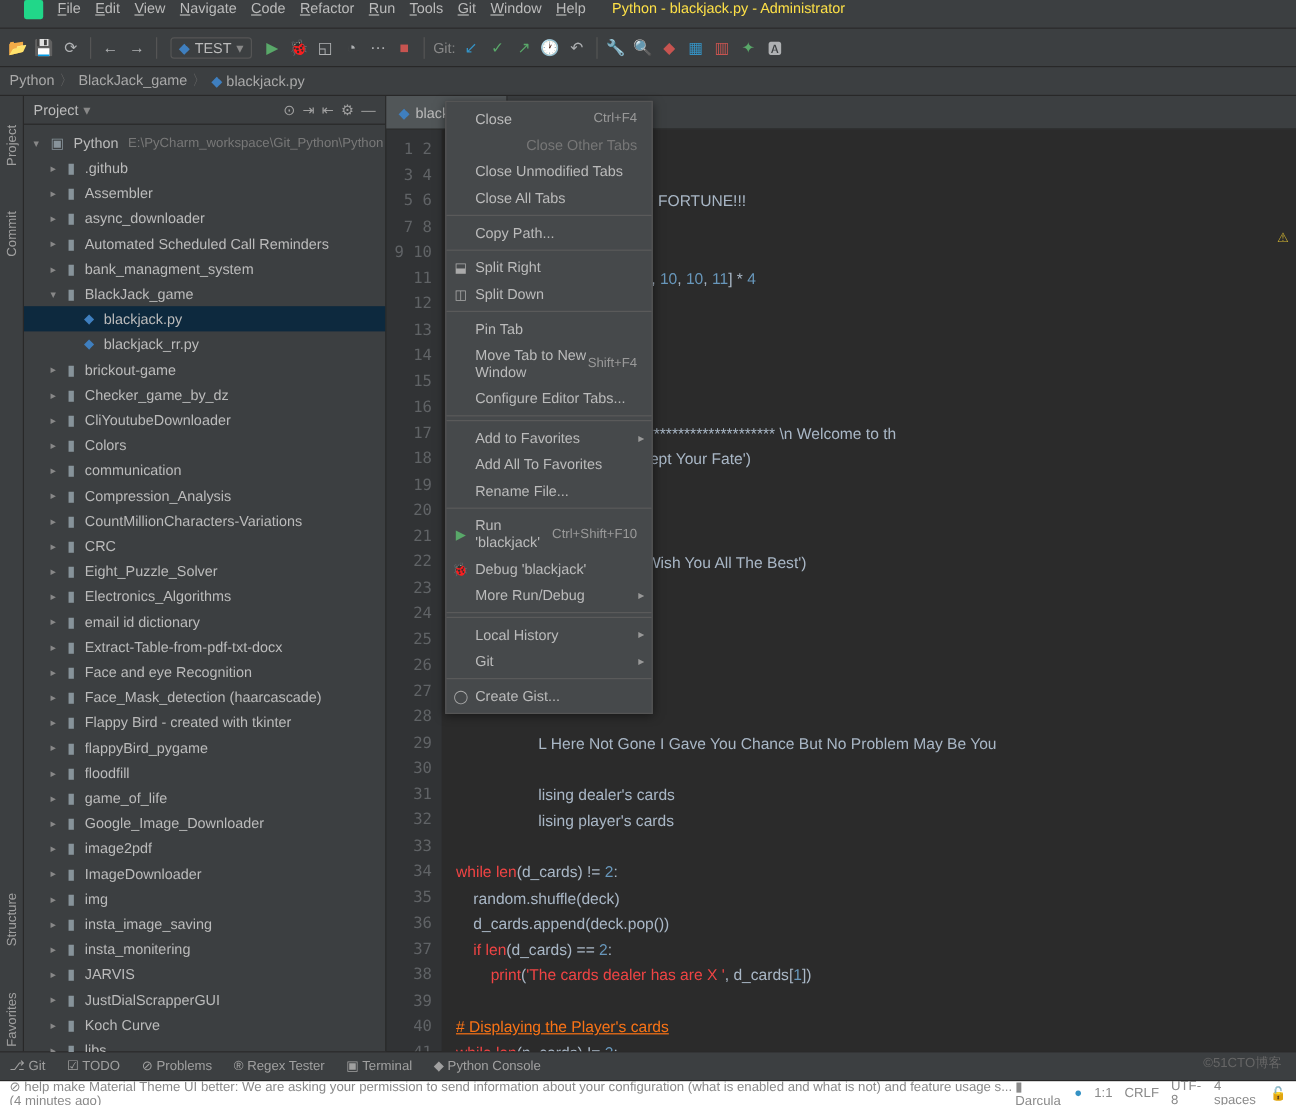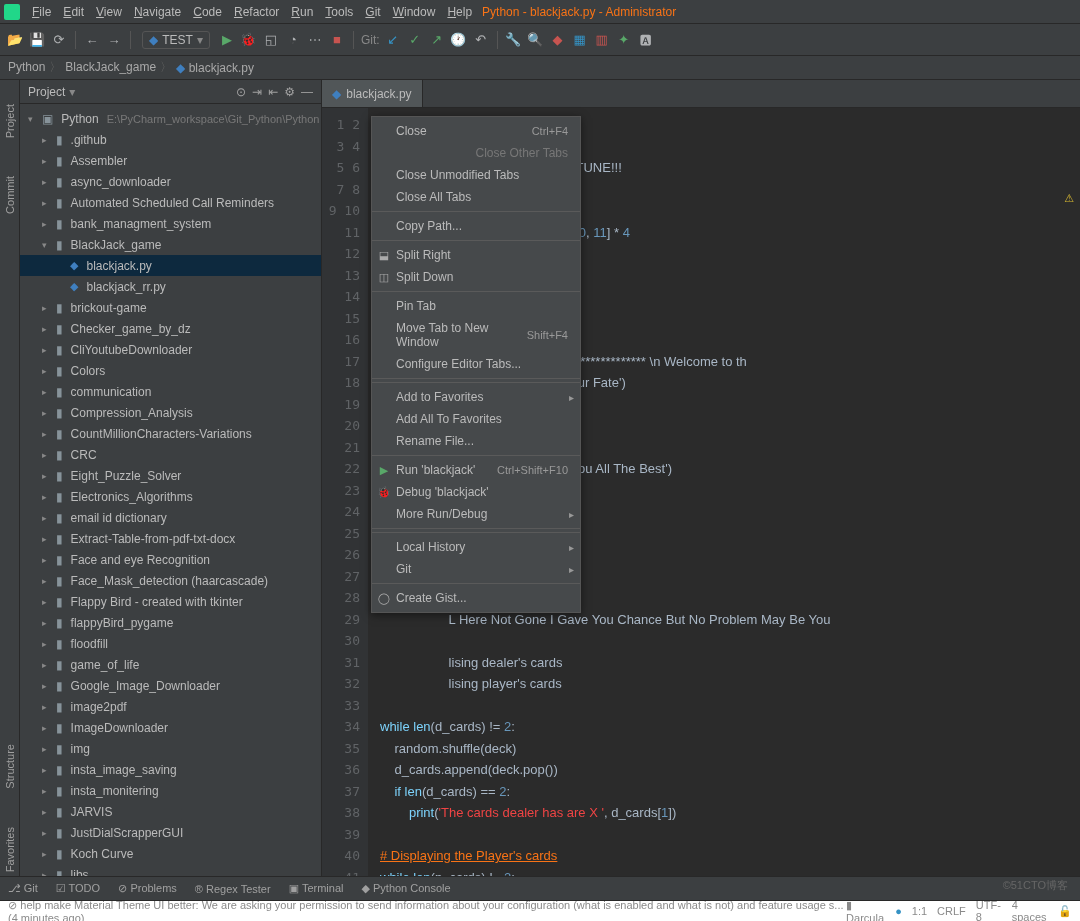--- a/index.html
+++ b/index.html
@@ -1,21 +1,21 @@
 <!DOCTYPE html>
 <html><head>
 <meta charset="utf-8">
 <style>
 * { margin:0; padding:0; box-sizing:border-box; font-family:"Segoe UI",Arial,sans-serif; }
 body { background:#2b2b2b; color:#bbbbbb; width:1080px; height:921px; overflow:hidden; font-size:12px; position:relative; }
-.menubar { height:24px; background:#3c3f41; display:flex; align-items:center; padding:0 4px; border-bottom:1px solid #282828; }
+.menubar { height:24px; background:#3c3f41; display:flex; align-items:flex-start; padding:0 20px; border-bottom:1px solid #282828; }
 .menubar .logo { width:16px; height:16px; background:#21d789; border-radius:2px; margin-right:6px; }
 .menubar .menu-item { padding:0 6px; cursor:default; color:#bbb; }
 .menubar .menu-item u { text-decoration:underline; }
-.menubar .title { margin-left:4px; color:#f97316; }
+.menubar .title { margin-left:16px; color:#fde047; }
 .toolbar { height:32px; background:#3c3f41; display:flex; align-items:center; padding:0 6px; border-bottom:1px solid #282828; gap:4px; }
 .tb-icon { width:18px; height:18px; display:flex; align-items:center; justify-content:center; color:#afb1b3; font-size:13px; }
 .tb-sep { width:1px; height:18px; background:#555; margin:0 3px; }
 .run-config { display:flex; align-items:center; background:#3c3f41; border:1px solid #555; border-radius:3px; padding:1px 6px; margin:0 4px; gap:4px; }
 .breadcrumb { height:24px; background:#3c3f41; display:flex; align-items:center; padding:0 8px; gap:4px; border-bottom:1px solid #282828; color:#a9a9a9; }
 .breadcrumb .crumb::after { content:'〉'; margin-left:4px; color:#666; }
 .breadcrumb .crumb:last-child::after { content:''; }
 .main { display:flex; height:calc(921px - 24px - 32px - 24px - 24px - 21px); }
 .left-gutter { width:20px; background:#3c3f41; border-right:1px solid #282828; display:flex; flex-direction:column; align-items:center; padding-top:20px; gap:30px; }
 .left-gutter .vtab { writing-mode:vertical-rl; transform:rotate(180deg); color:#a0a0a0; font-size:11px; cursor:pointer; padding:4px 1px;}
@@ -29,22 +29,22 @@
 .tree-row .arrow { width:10px; color:#888; font-size:9px; }
 .tree-row .fold { color:#87939a; margin-right:4px; font-size:12px;}
 .tree-row .pyi { color:#3f7fbf; margin-right:4px; font-size:11px;}
 .tree-row .path-hint { color:#787878; font-size:11px; margin-left:4px;}
 .editor { flex:1; background:#2b2b2b; display:flex; flex-direction:column; position:relative;}
 .editor-tabs { height:28px; background:#3c3f41; display:flex; border-bottom:1px solid #282828;}
 .editor-tab { display:flex; align-items:center; padding:0 10px; background:#515658; border-right:1px solid #282828; gap:5px; font-size:12px;}
 .gutter { width:46px; background:#313335; color:#606366; text-align:right; padding:6px 8px 6px 0; font-family:Consolas,monospace; font-size:13px; line-height:21.5px;}
 .code-area { display:flex; flex:1; overflow:hidden; font-family:Consolas,monospace; font-size:13px; line-height:21.5px;}
 .code { padding:6px 0 6px 12px; white-space:pre; color:#a9b7c6; }
-.c-kw{color:#7dd3fc;} .c-str{color:#ef4444;} .c-num{color:#6897bb;} .c-com{color:#f97316;text-decoration:underline;}
-.context-menu { position:absolute; left:371px; top:84px; width:210px; background:#46494b; border:1px solid #555; box-shadow:0 2px 8px rgba(0,0,0,0.5); z-index:100; padding:3px 0;margin-top:32px;}
+.c-kw{color:#ef4444;} .c-str{color:#ef4444;} .c-num{color:#6897bb;} .c-com{color:#f97316;text-decoration:underline;}
+.context-menu { position:absolute; left:371px; top:84px; width:173px; background:#46494b; border:1px solid #555; box-shadow:0 2px 8px rgba(0,0,0,0.5); z-index:100; padding:3px 0;}
 .cm-item { display:flex; align-items:center; justify-content:space-between; padding:4px 12px 4px 24px; color:#bbb; position:relative;}
 .cm-sep { height:1px; background:#5a5a5a; margin:3px 0;}
 .cm-arrow::after { content:'▸'; position:absolute; right:6px; color:#999; font-size:10px;}
 .cm-icon { position:absolute; left:5px; width:14px; text-align:center; font-size:11px;}
 .shortcut { color:#999; font-size:11px;}
 .bottom-tabs { height:24px; background:#3c3f41; border-top:1px solid #282828; display:flex; align-items:center; padding:0 8px; gap:18px; font-size:11px; color:#a0a0a0;}
 .status-bar { height:21px; background:#ffffff; border-top:1px solid #282828; display:flex; align-items:center; padding:0 8px; font-size:11px; color:#8a8a8a; justify-content:space-between;}
 .status-right { display:flex; gap:10px; align-items:center;}
 .warn-icon { position:absolute; right:6px; top:112px; color:#d6b832; font-size:11px;}
 .watermark { position:absolute; right:12px; bottom:28px; color:#666; font-size:11px;}

